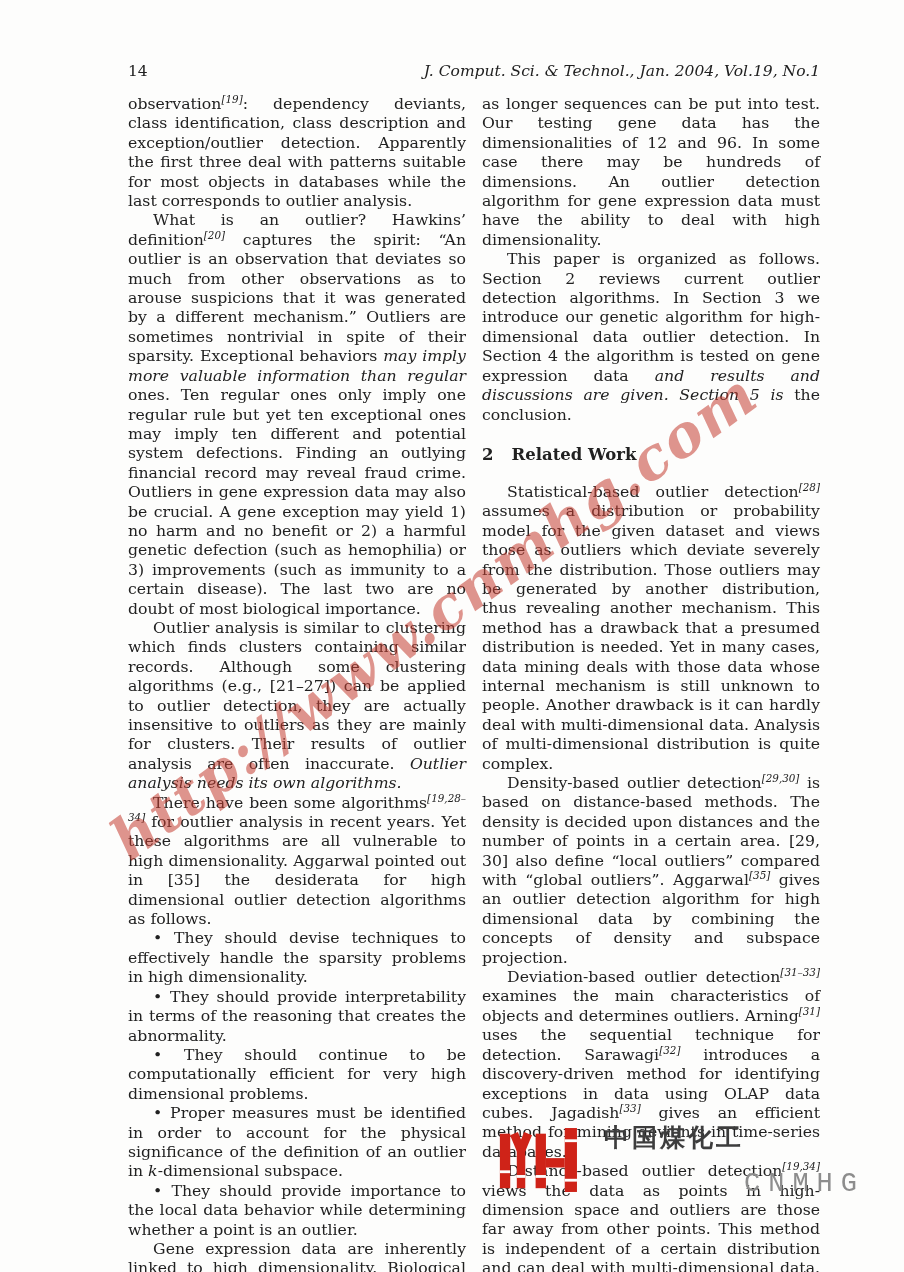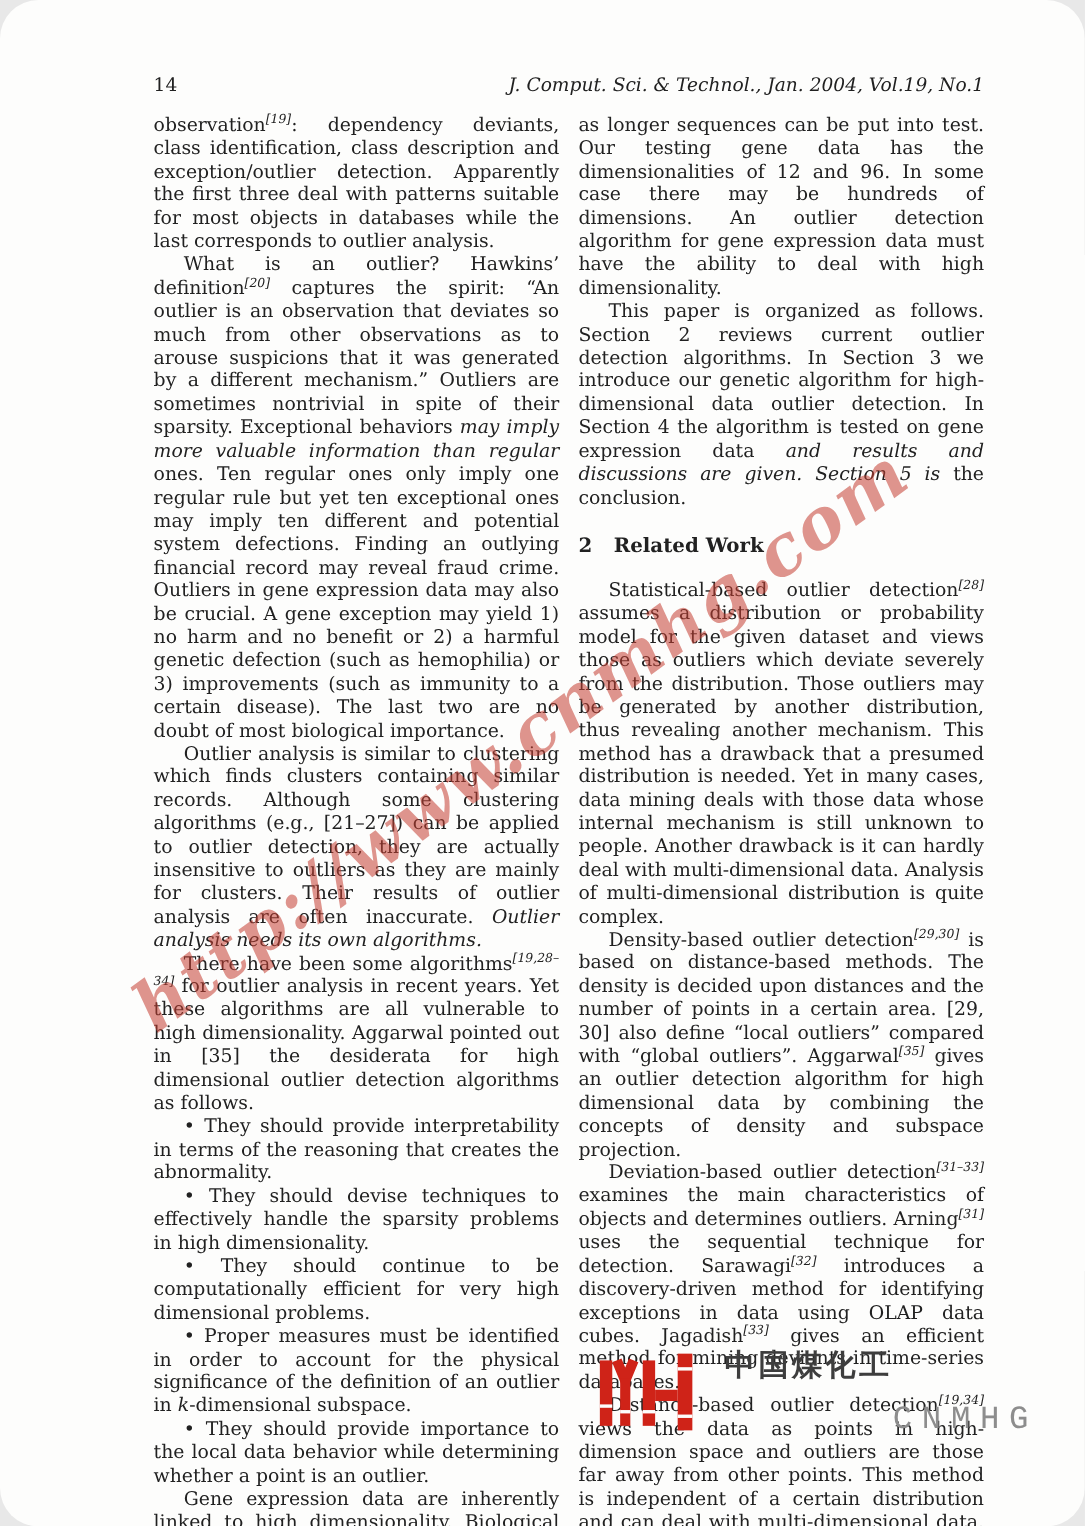--- a/index.html
+++ b/index.html
@@ -4,21 +4,20 @@
 <style>
   html,body { margin:0; padding:0; background:#e8e8e8; }
   .page {
     position:relative;
     width:904px; height:1272px;
     margin:0 auto;
     background:#fdfdfc;
     overflow:hidden;
     font-family:"DejaVu Serif","Liberation Serif",serif;
     color:#212121;
-    border-radius:32px;
   }
   .header {
     position:absolute; top:62px; left:128px; width:692px;
     display:flex; justify-content:space-between; align-items:baseline;
     font-size:15.5px;
   }
   .pageno { font-style:normal; }
   .journal { font-style:italic; }
   .columns {
     position:absolute; top:94px; left:128px; width:692px;
@@ -79,22 +78,22 @@
     <span class="journal">J. Comput. Sci. &amp; Technol., Jan. 2004, Vol.19, No.1</span>
   </div>
 
   <div class="columns">
 
     <div class="col">
       <p class="p noindent"><span>observation</span><sup>[19]</sup><span>: dependency deviants, class identification, class description and exception/outlier detection. Apparently the first three deal with patterns suitable for most objects in databases while the last corresponds to outlier analysis.</span></p>
       <p class="p"><span>What is an outlier? Hawkins’ definition</span><sup>[20]</sup><span> captures the spirit: “An outlier is an observation that deviates so much from other observations as to arouse suspicions that it was generated by a different mechanism.” Outliers are sometimes nontrivial in spite of their sparsity. Exceptional behaviors </span><span class="i">may imply more valuable information than regular</span><span> ones. Ten regular ones only imply one regular rule but yet ten exceptional ones may imply ten different and potential system defections. Finding an outlying financial record may reveal fraud crime. Outliers in gene expression data may also be crucial. A gene exception may yield 1) no harm and no benefit or 2) a harmful genetic defection (such as hemophilia) or 3) improvements (such as immunity to a certain disease). The last two are no doubt of most biological importance.</span></p>
       <p class="p"><span>Outlier analysis is similar to clustering which finds clusters containing similar records. Although some clustering algorithms (e.g., [21–27]) can be applied to outlier detection, they are actually insensitive to outliers as they are mainly for clusters. Their results of outlier analysis are often inaccurate. </span><span class="i">Outlier analysis needs its own algorithms.</span></p>
       <p class="p"><span>There have been some algorithms</span><sup>[19,28–34]</sup><span> for outlier analysis in recent years. Yet these algorithms are all vulnerable to high dimensionality. Aggarwal pointed out in [35] the desiderata for high dimensional outlier detection algorithms as follows.</span></p>
+      <p class="p"><span>• They should devise techniques to effectively handle the sparsity problems in high dimensionality.</span></p>
       <p class="p"><span>• They should provide interpretability in terms of the reasoning that creates the abnormality.</span></p>
-      <p class="p"><span>• They should devise techniques to effectively handle the sparsity problems in high dimensionality.</span></p>
       <p class="p"><span>• They should continue to be computationally efficient for very high dimensional problems.</span></p>
       <p class="p"><span>• Proper measures must be identified in order to account for the physical significance of the definition of an outlier in </span><span class="i">k</span><span>-dimensional subspace.</span></p>
       <p class="p"><span>• They should provide importance to the local data behavior while determining whether a point is an outlier.</span></p>
       <p class="p"><span>Gene expression data are inherently linked to high dimensionality. Biological experiments often pinpoint quite a large quantity of segments in a sequence, thus leading to the inevitability of high dimensional data. Additionally, more advanced technologies may yield data with higher dimensionality</span></p>
     </div>
 
     <div class="col">
       <p class="p noindent"><span>as longer sequences can be put into test. Our testing gene data has the dimensionalities of 12 and 96. In some case there may be hundreds of dimensions. An outlier detection algorithm for gene expression data must have the ability to deal with high dimensionality.</span></p>
       <p class="p"><span>This paper is organized as follows. Section 2 reviews current outlier detection algorithms. In Section 3 we introduce our genetic algorithm for high-dimensional data outlier detection. In Section 4 the algorithm is tested on gene expression data </span><span class="i">and results and discussions are given. Section 5 is</span><span> the conclusion.</span></p>
       <h2 class="sec">

